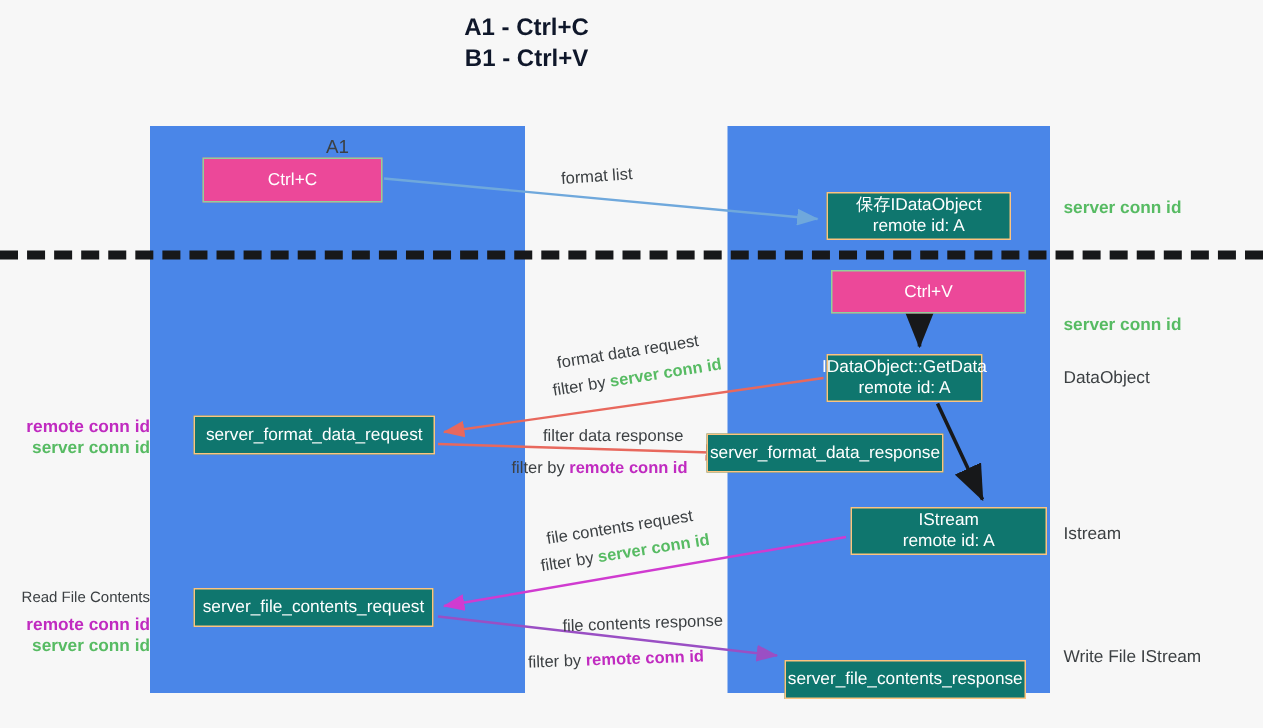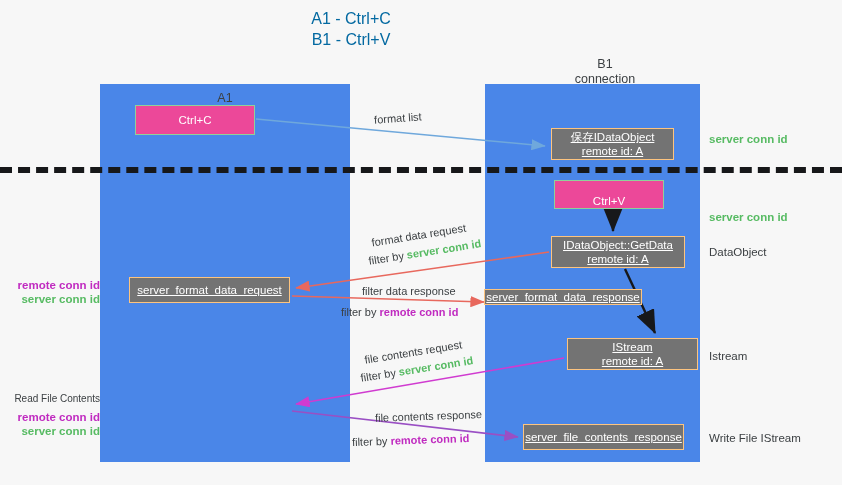--- a/index.html
+++ b/index.html
@@ -27,23 +27,24 @@
     height: 485px;
     pointer-events: none;
   }
   .abs { position: absolute; }
 
   
   #title-block {
     left: 0; top: 8px;
     width: 702px;
     text-align: center;
-    color: #0369a1;
+    color: #0f172a;
     font-size: 16px;
     line-height: 21px;
+    font-weight: bold;
   }
 
   
   .col-header {
     text-align: center;
     color: #3c4043;
     font-size: 12.5px;
     line-height: 15px;
   }
   #col-header-a1 { left: 100px; top: 57px; width: 250px; margin-top: 34px; }
@@ -71,31 +72,31 @@
     flex-direction: column;
     align-items: center;
     justify-content: center;
     text-align: center;
     color: #ffffff;
     font-size: 11.5px;
     line-height: 14px;
     border: 1px solid rgba(255,255,255,0.55);
   }
   .node.green { background: #ec4899; border-color: #8fd19a; }
-  .node.orange { background: #737373; border-color: #fdc47f; text-decoration: underline; }
+  .node.orange { background: #0f766e; border-color: #fdc47f; }
 
   #node-ctrl-c { left: 135px; top: 105px; width: 120px; height: 30px; }
-  #node-ctrl-v { left: 554px; top: 180px; width: 110px; height: 29px; justify-content: flex-end; }
+  #node-ctrl-v { left: 554px; top: 180px; width: 130px; height: 29px; }
   #node-save-idataobject { left: 551px; top: 128px; width: 123px; height: 32px; }
-  #node-getdata { left: 551px; top: 236px; width: 134px; height: 32px; }
+  #node-getdata { left: 551px; top: 236px; width: 104px; height: 32px; }
   #node-istream { left: 567px; top: 338px; width: 131px; height: 32px; }
   #node-sfdreq { left: 129px; top: 277px; width: 161px; height: 26px; }
-  #node-sfdresp { left: 484px; top: 289px; width: 158px; height: 16px; }
+  #node-sfdresp { left: 471px; top: 289px; width: 158px; height: 26px; }
   #node-sfcreq { left: 129px; top: 392px; width: 160px; height: 26px; }
-  #node-sfcresp { left: 523px; top: 424px; width: 161px; height: 26px; }
+  #node-sfcresp { left: 523px; top: 440px; width: 161px; height: 26px; }
 
   
   .side-note {
     font-size: 11.5px;
     line-height: 14px;
     color: #3c4043;
   }
   .green-txt { color: #57bb63; font-weight: bold; }
   .magenta-txt { color: #c02bc0; font-weight: bold; }
 
@@ -192,24 +193,20 @@
 
   <div class="abs" id="title-block">
     <div>A1 - Ctrl+C</div>
     <div>B1 - Ctrl+V</div>
   </div>
 
   <div class="abs col-header" id="col-header-a1">
     <div>A1</div>
     <div>remote</div>
   </div>
-  <div class="abs col-header" id="col-header-b1">
-    <div>B1</div>
-    <div>connection</div>
-  </div>
 
   <div class="abs node green" id="node-ctrl-c">
     <span>Ctrl+C</span>
   </div>
 
   <div class="abs node orange" id="node-save-idataobject">
     <span>保存IDataObject</span>
     <span>remote id: A</span>
   </div>
 
@@ -228,20 +225,23 @@
   </div>
 
   <div class="abs node orange" id="node-sfdreq">
     <span>server_format_data_request</span>
   </div>
 
   <div class="abs node orange" id="node-sfdresp">
     <span>server_format_data_response</span>
   </div>
 
+  <div class="abs node orange" id="node-sfcreq">
+    <span>server_file_contents_request</span>
+  </div>
 
   <div class="abs node orange" id="node-sfcresp">
     <span>server_file_contents_response</span>
   </div>
 
   <div class="abs edge-label" id="lbl-format-list">format list</div>
 
   <div class="abs edge-label" id="lbl-fd-req-1">format data request</div>
   <div class="abs edge-label" id="lbl-fd-req-2"><span>filter by </span><span class="green-txt">server conn id</span></div>
 

